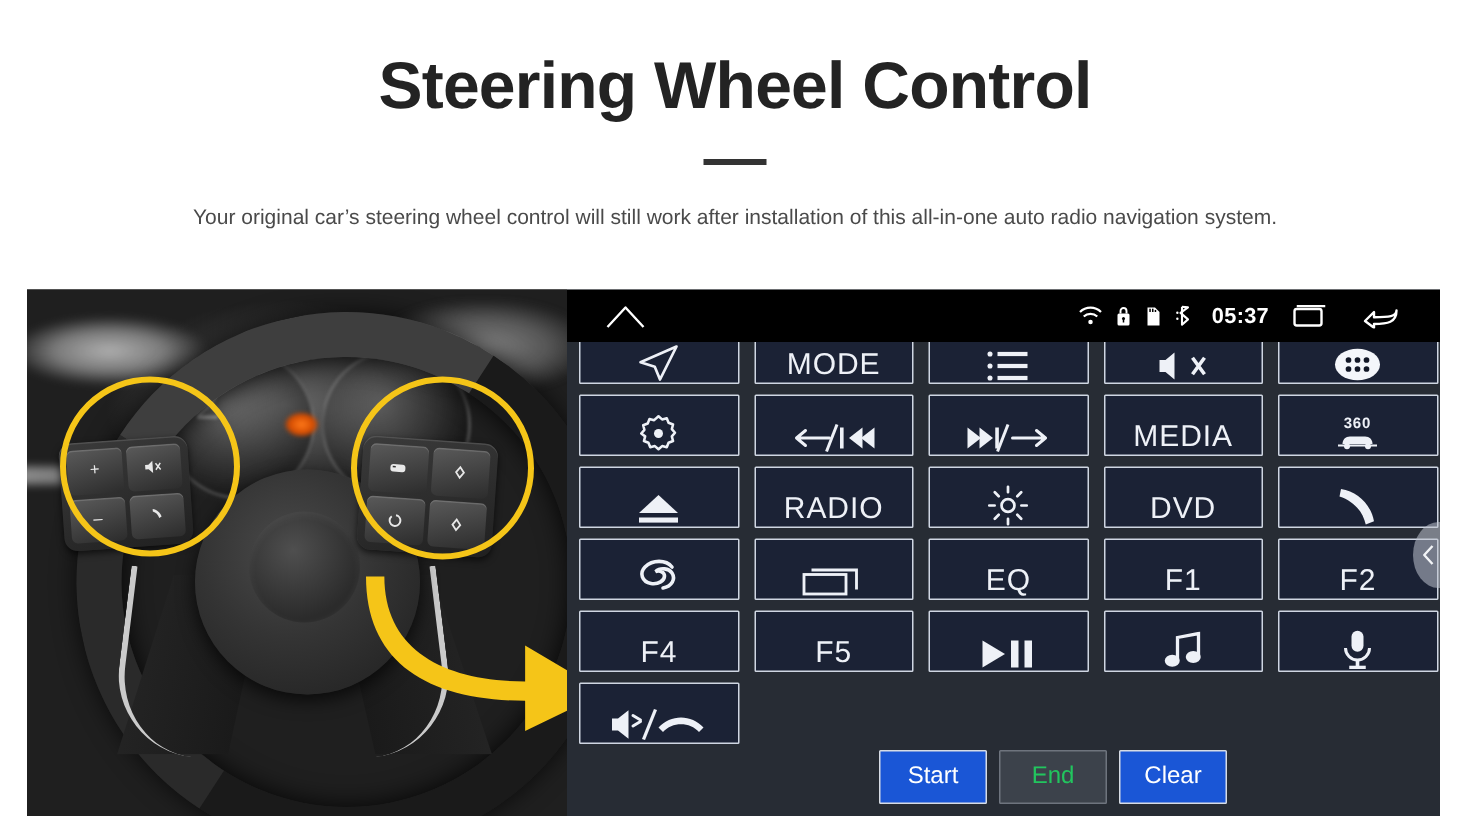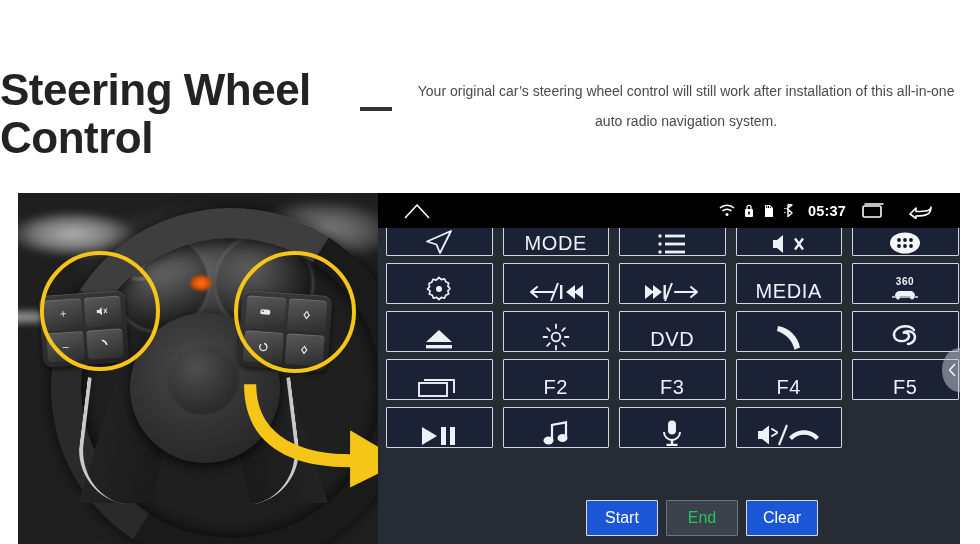--- a/index.html
+++ b/index.html
@@ -9,21 +9,21 @@
     background:#ffffff;
     font-family:"Liberation Sans", sans-serif;
     -webkit-font-smoothing:antialiased;
   }
   .page{position:relative;width:980px;height:544px;}
 
   
   .header{
     position:absolute;left:0;top:0;width:980px;height:193px;
     background:#ffffff;
-    display:flex;flex-direction:row;align-items:center;
+    display:flex;flex-direction:column;align-items:center;
   }
   .title{
     margin:0;padding:0;
     font-size:44px;line-height:48px;font-weight:bold;
     letter-spacing:-0.5px;
     color:#232323;
     margin-top:34px;
     font-family:"Liberation Sans", sans-serif;
   }
   .divider{
@@ -460,20 +460,23 @@
         </div>
         <div class="btn">
           <span>
             <svg width="34" height="24" viewBox="0 0 34 24">
               <path d="M17 3 L30 15 L4 15 Z" fill="#eef1f7"></path>
               <rect x="4" y="18" width="26" height="3.4" fill="#eef1f7"></rect>
             </svg>
           </span>
         </div>
         <div class="btn">
+          <span class="lbl">RADIO</span>
+        </div>
+        <div class="btn">
           <span>
             <svg width="28" height="28" viewBox="0 0 28 28">
               <circle cx="14" cy="14" r="4.3" fill="none" stroke="#eef1f7" stroke-width="1.8"></circle>
               <g stroke="#eef1f7" stroke-width="1.8" stroke-linecap="round">
                 <path d="M14 1.5v3.6M14 22.9v3.6M1.5 14h3.6M22.9 14h3.6M5.2 5.2l2.6 2.6M20.2 20.2l2.6 2.6M22.8 5.2l-2.6 2.6M7.8 20.2l-2.6 2.6"></path>
               </g>
             </svg>
           </span>
         </div>
         <div class="btn">
@@ -495,24 +498,27 @@
         </div>
         <div class="btn">
           <span>
             <svg width="44" height="22" viewBox="0 0 44 22">
               <rect x="2" y="6" width="28" height="13" fill="none" stroke="#eef1f7" stroke-width="1.9"></rect>
               <path d="M7 3h30v13" fill="none" stroke="#eef1f7" stroke-width="1.9"></path>
             </svg>
           </span>
         </div>
         <div class="btn">
+          <span class="lbl">EQ</span>
+        </div>
+        <div class="btn">
+          <span class="lbl">F1</span>
+        </div>
+        <div class="btn">
           <span class="lbl">F2</span>
-        </div>
-        <div class="btn">
-          <span class="lbl">F3</span>
         </div>
         <div class="btn">
           <span class="lbl">F4</span>
         </div>
         <div class="btn">
           <span class="lbl">F5</span>
         </div>
         <div class="btn">
           <span>
             <svg width="40" height="22" viewBox="0 0 40 22">

